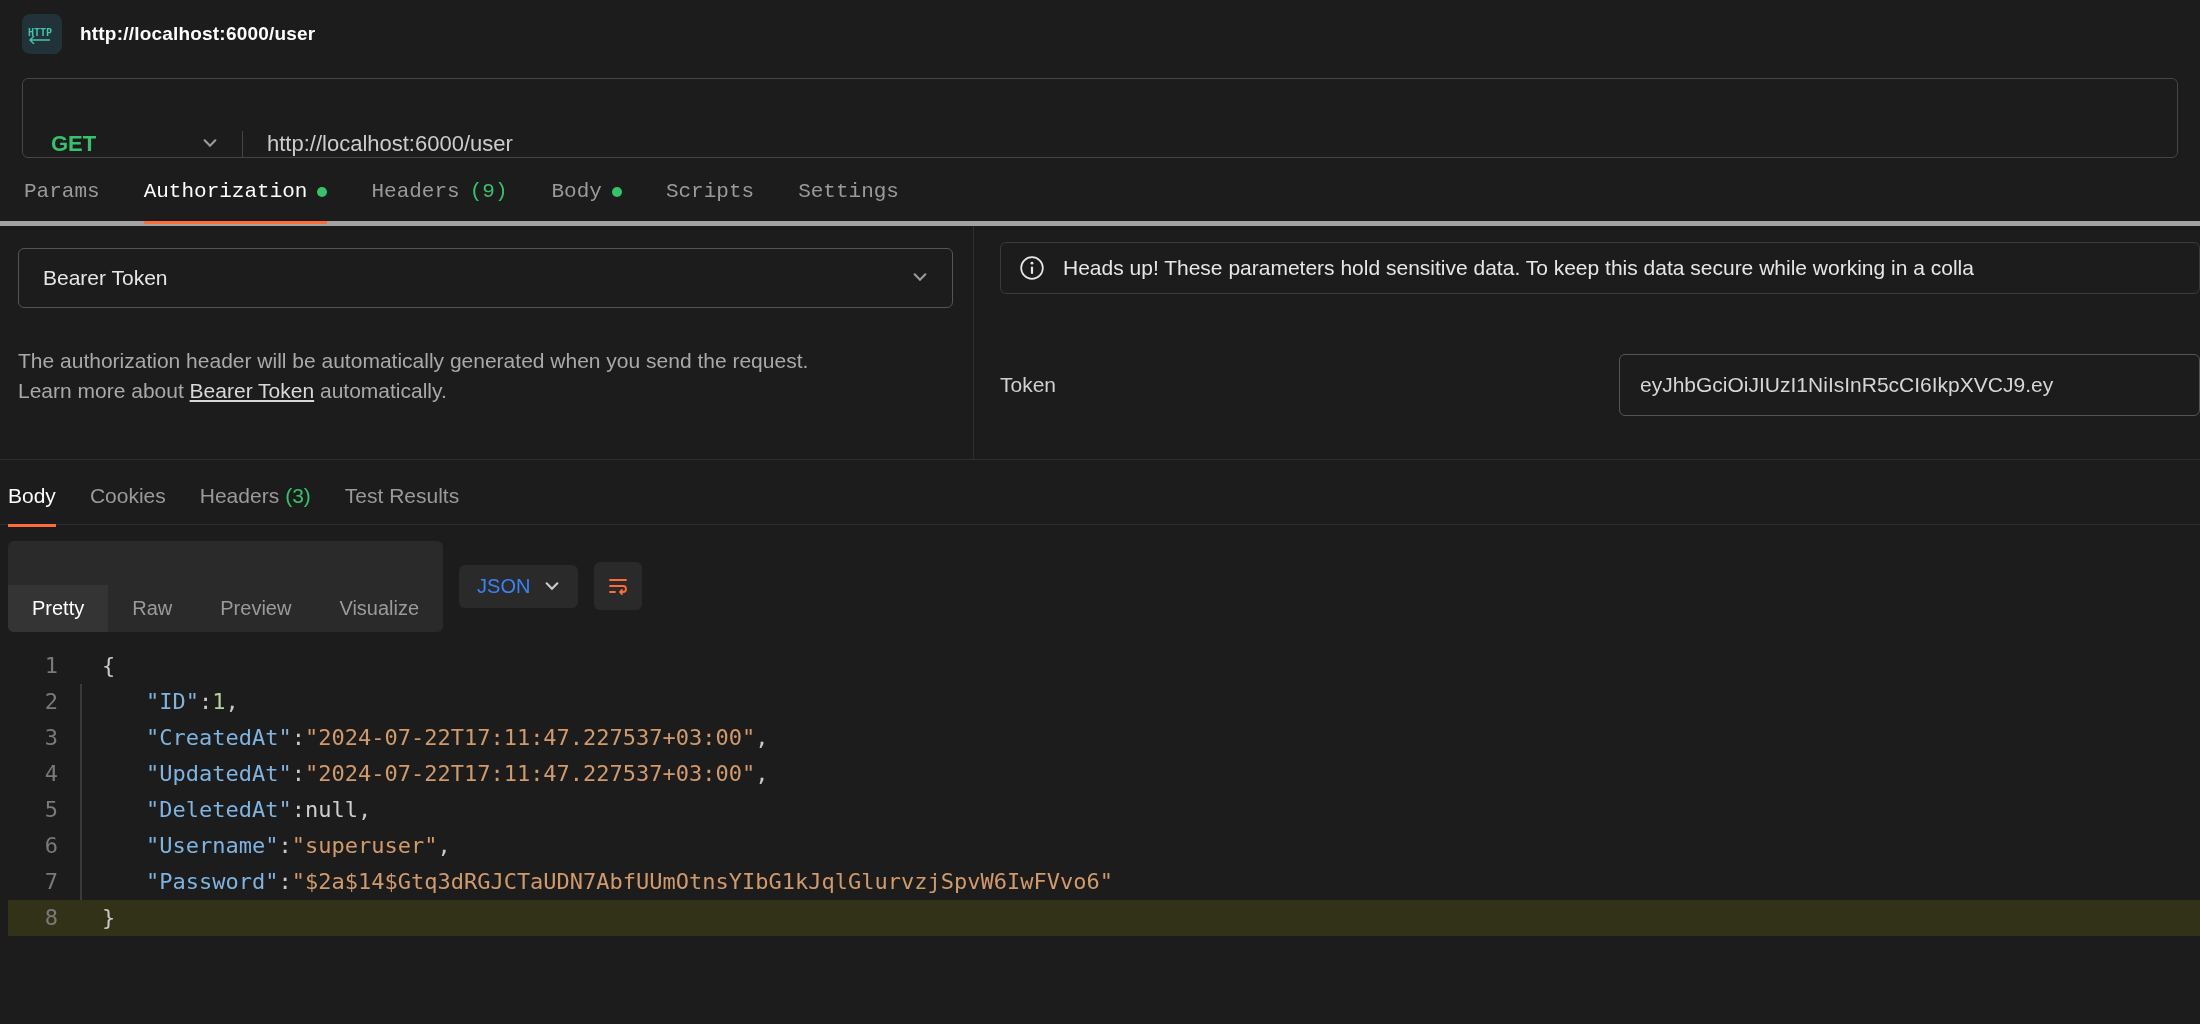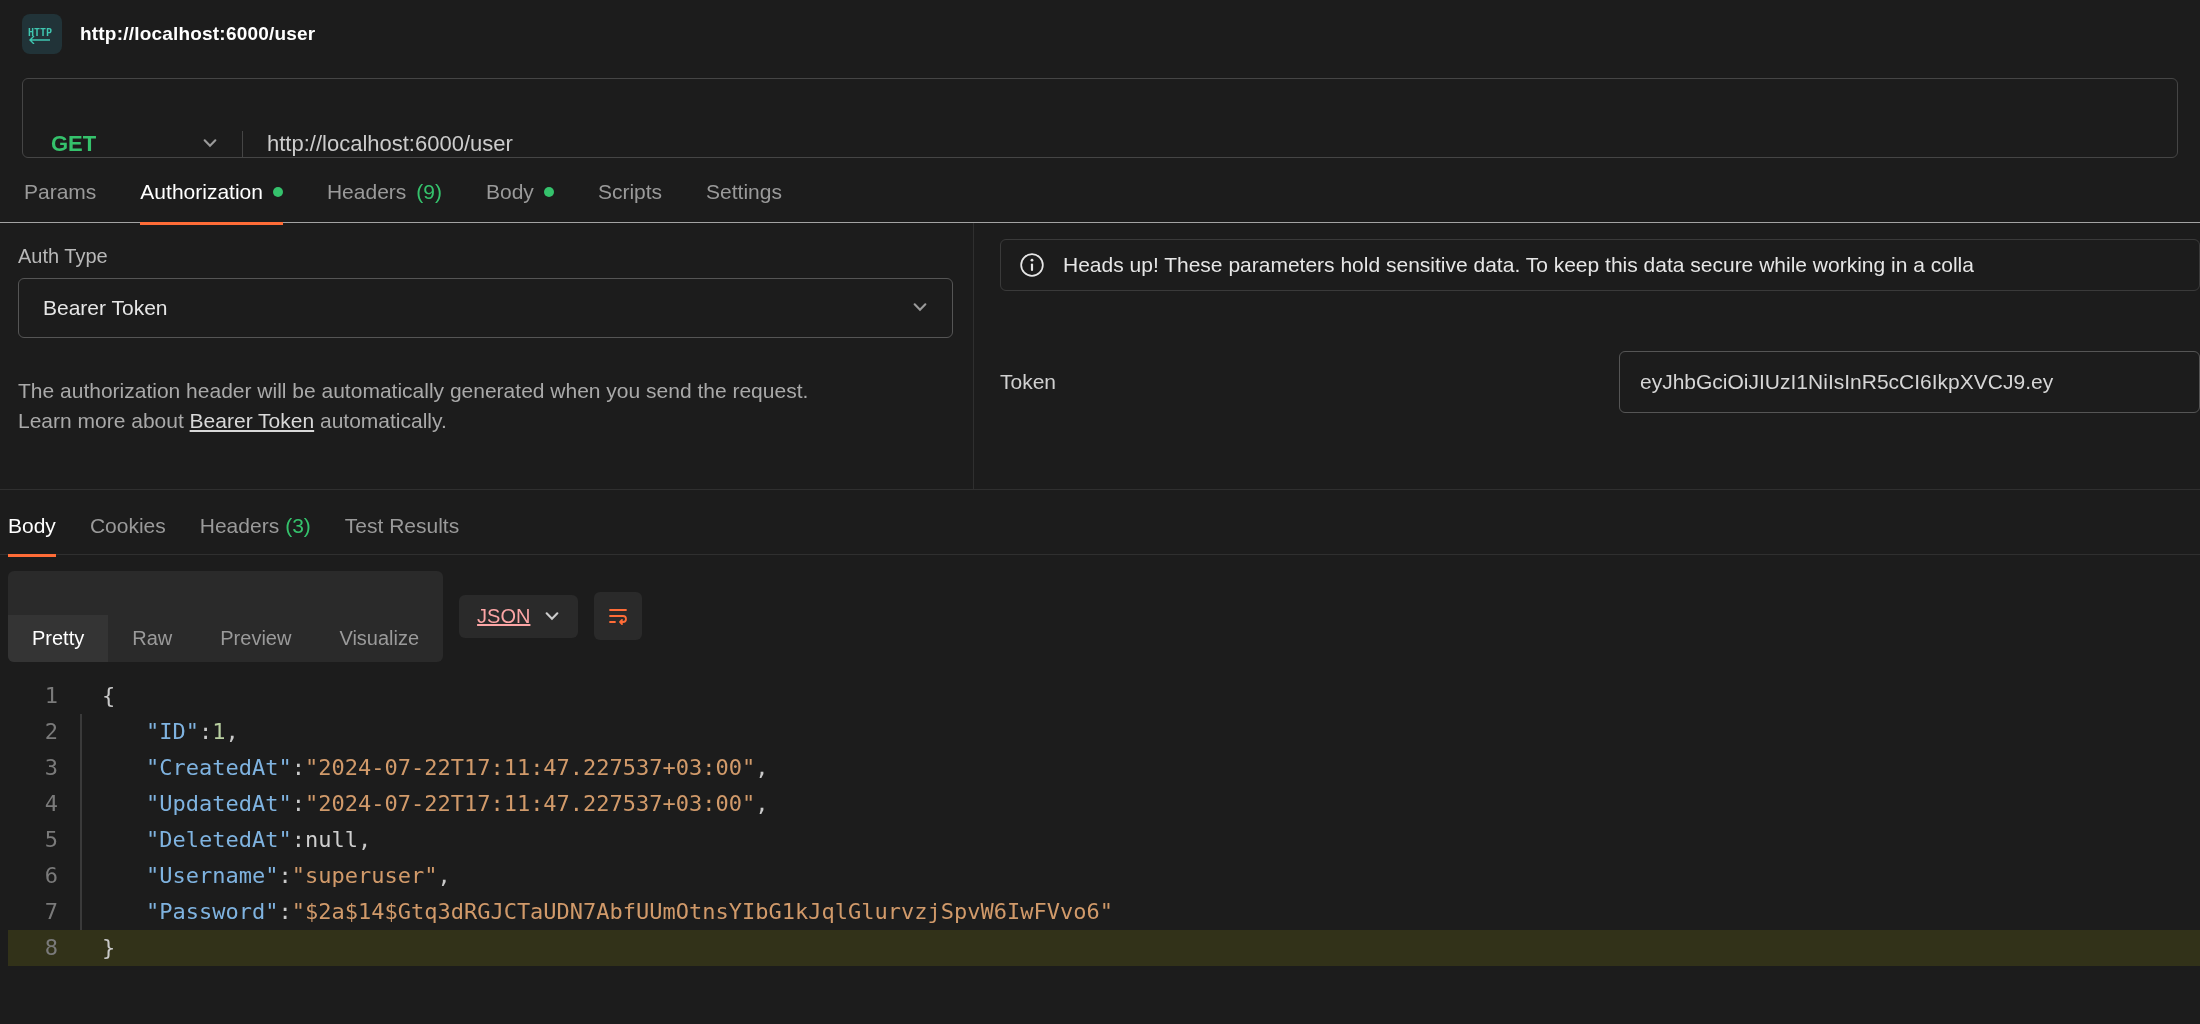--- a/index.html
+++ b/index.html
@@ -60,21 +60,22 @@
     color: #cccccc;
     font-size: 22px;
     padding: 0 24px;
   }
 
   
   .req-tabs {
     display: flex;
     gap: 44px;
     padding: 22px 24px 0 24px;
-    border-bottom: 1px solid #a3a3a3;
+    border-bottom: 5px solid #a3a3a3;
+    font-family: Liberation Mono, monospace;
   }
   .req-tab {
     padding-bottom: 18px;
     color: #9a9a9a;
     cursor: pointer;
     display: flex;
     align-items: center;
     gap: 10px;
     font-size: 21px;
   }
@@ -172,24 +173,23 @@
     font-size: 20px;
     cursor: pointer;
     margin-top: 44px;
   }
   .seg button.active { background: #343434; color: #ffffff; }
   .fmt-select {
     display: flex; align-items: center; gap: 14px;
     background: #2a2a2a;
     border-radius: 6px;
     padding: 10px 18px;
-    color: #fca5a5;
+    color: #3b82f6;
     font-size: 20px;
     cursor: pointer;
-    text-decoration: underline;
   }
   .wrap-btn {
     width: 48px; height: 48px;
     border-radius: 6px;
     background: #2a2a2a;
     display: flex; align-items: center; justify-content: center;
     cursor: pointer;
     color: #ff6c37;
   }
 
@@ -271,21 +271,20 @@
   <div class="req-tab">
       <span>Scripts</span>
     </div>
   <div class="req-tab">
       <span>Settings</span>
     </div>
 </div>
 
 <div class="auth-panel">
   <div class="auth-left">
-    <div class="auth-type-label">Auth Type</div>
     <div class="select-box">
       <span>Bearer Token</span>
       <span>
         <svg class="chev-svg" viewBox="0 0 12 12">
             <path d="M2 4l4 4 4-4" stroke="#9a9a9a" stroke-width="1.6" fill="none" stroke-linecap="round"></path>
           </svg>
       </span>
     </div>
     <div class="auth-blurb">
       <span>The authorization header will be automatically generated when you send the request.</span><br>

